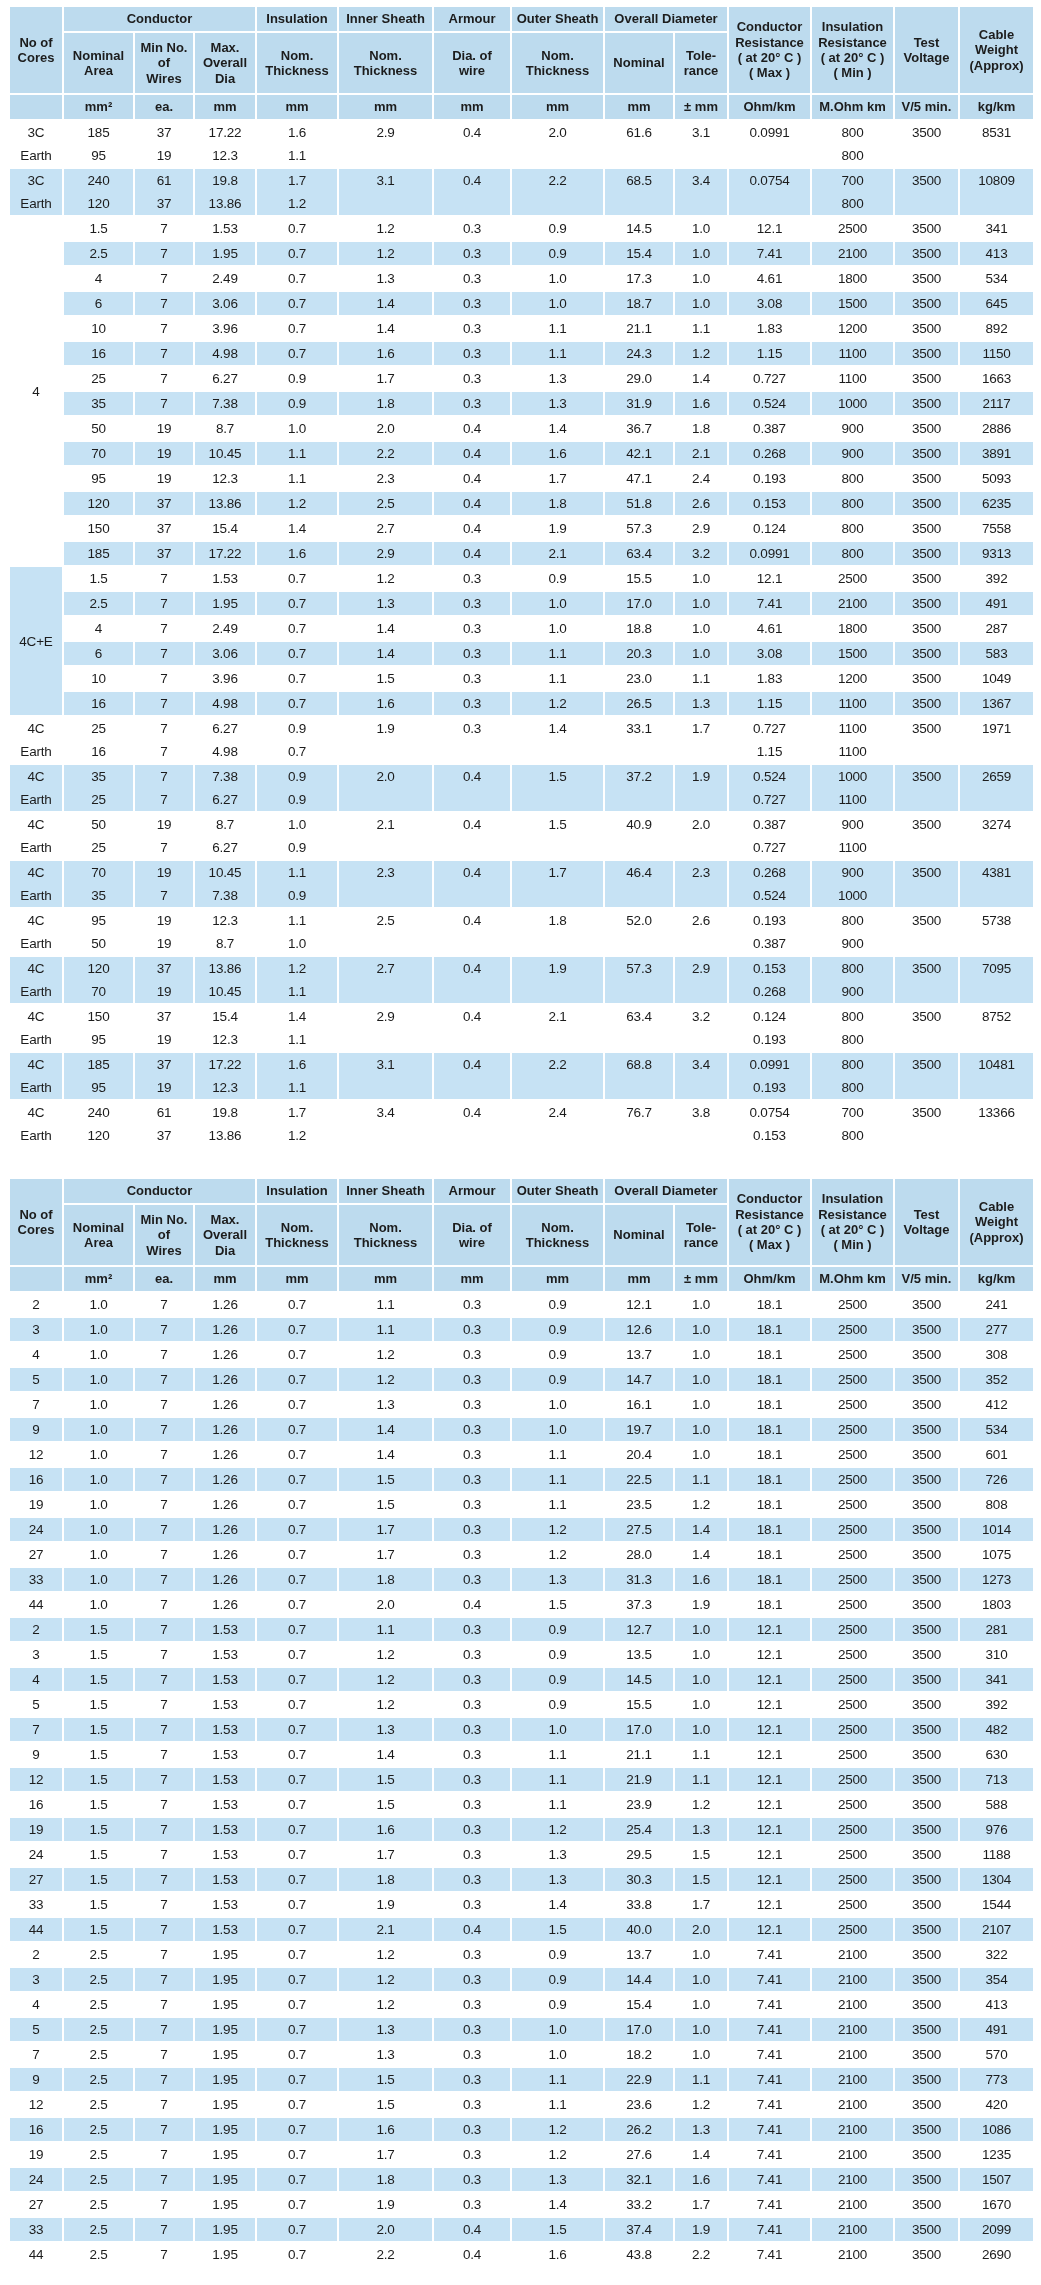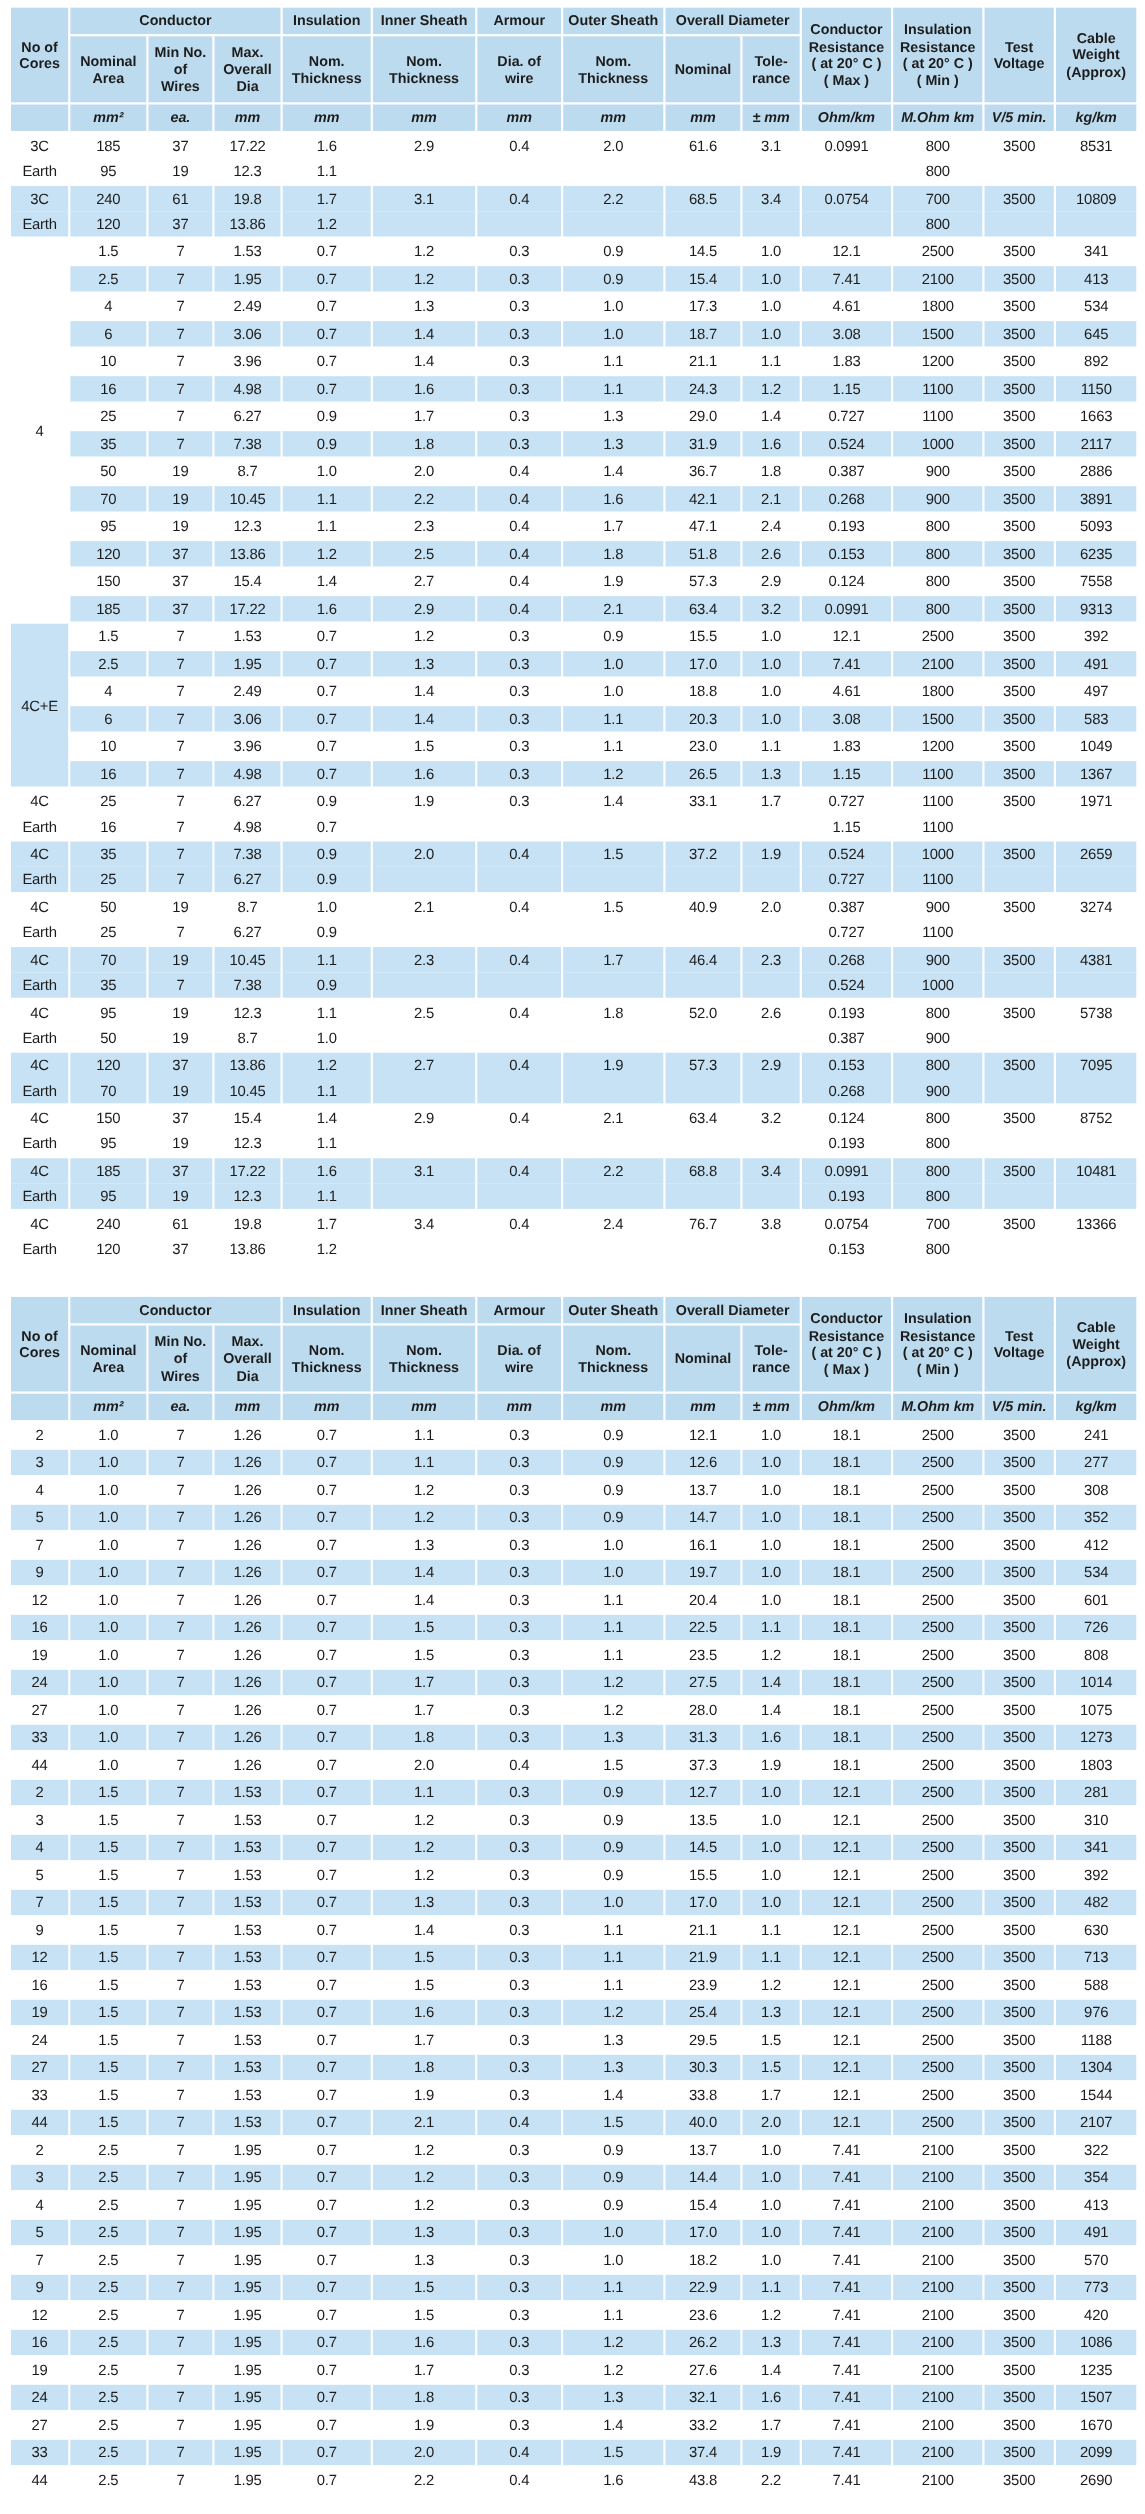--- a/index.html
+++ b/index.html
@@ -15,21 +15,21 @@
     line-height:1.18;
     white-space:pre-line;
     text-align:center;
     vertical-align:middle;
     border:2px solid #ffffff;
     padding:2px 1px;
   }
   thead tr.r1{height:26px;}
   thead tr.r2{height:62px;}
   thead tr.units{height:26px;}
-  thead tr.units th{font-size:13px;font-style:italic;}
+  thead tr.units th{font-size:13px;}
   
   tbody td{
     font-size:13.5px;
     letter-spacing:-0.2px;
     text-align:center;
     vertical-align:middle;
     height:23px;
     padding:0 1px;
     border-left:2px solid #ffffff;
     border-right:2px solid #ffffff;
@@ -436,21 +436,21 @@
           <td>2.49</td>
           <td>0.7</td>
           <td>1.4</td>
           <td>0.3</td>
           <td>1.0</td>
           <td>18.8</td>
           <td>1.0</td>
           <td>4.61</td>
           <td>1800</td>
           <td>3500</td>
-          <td>497</td>
+          <td>287</td>
         </tr>
         <tr class="unit-end">
           <td class="blue">6</td>
           <td class="blue">7</td>
           <td class="blue">3.06</td>
           <td class="blue">0.7</td>
           <td class="blue">1.4</td>
           <td class="blue">0.3</td>
           <td class="blue">1.1</td>
           <td class="blue">20.3</td>

